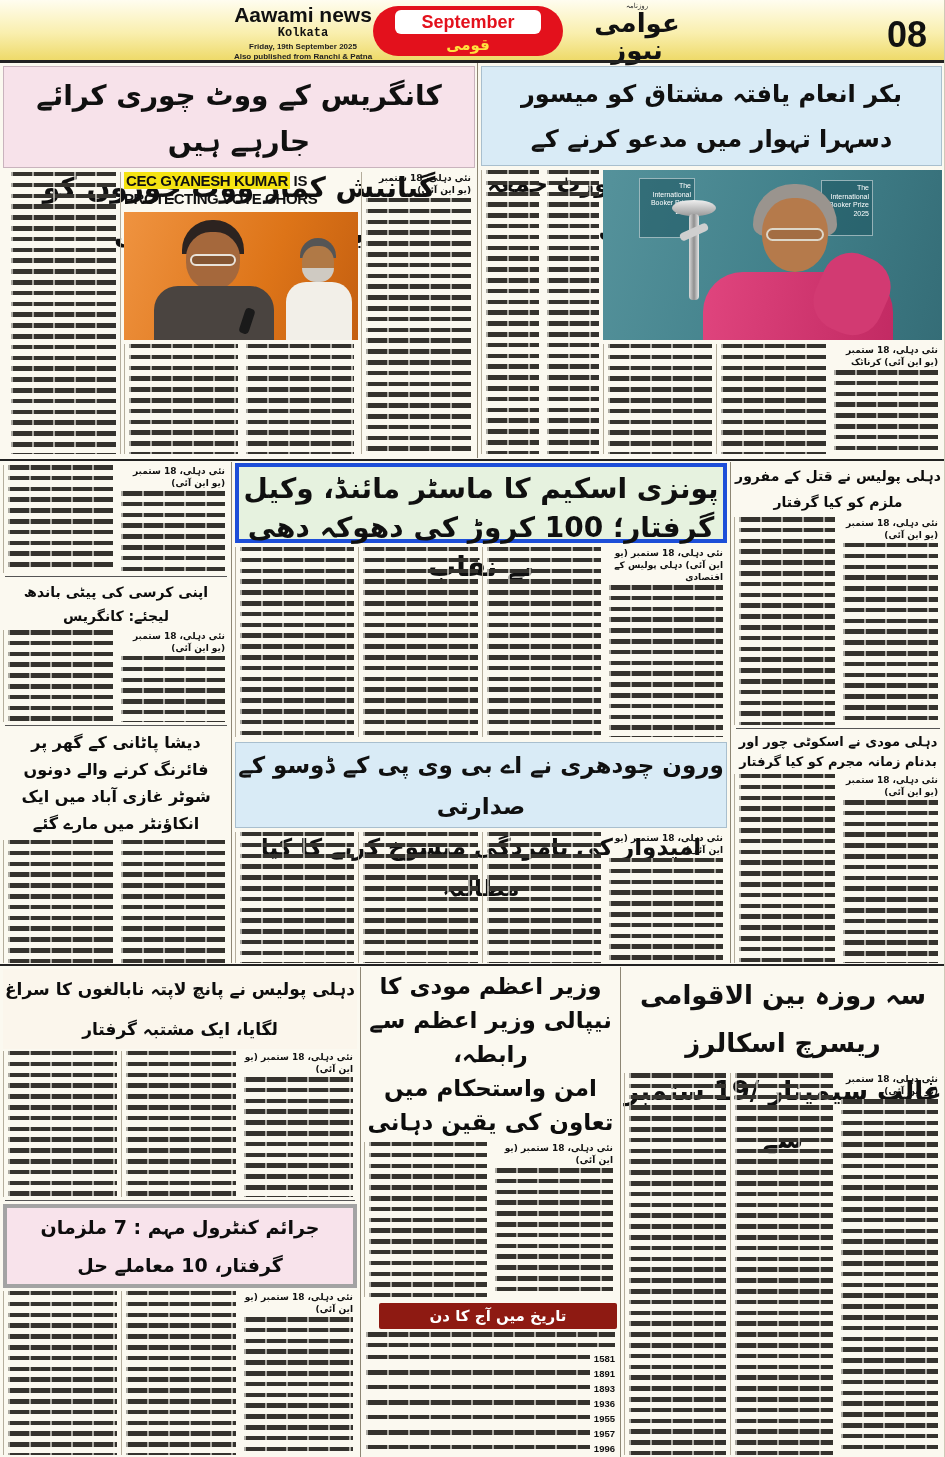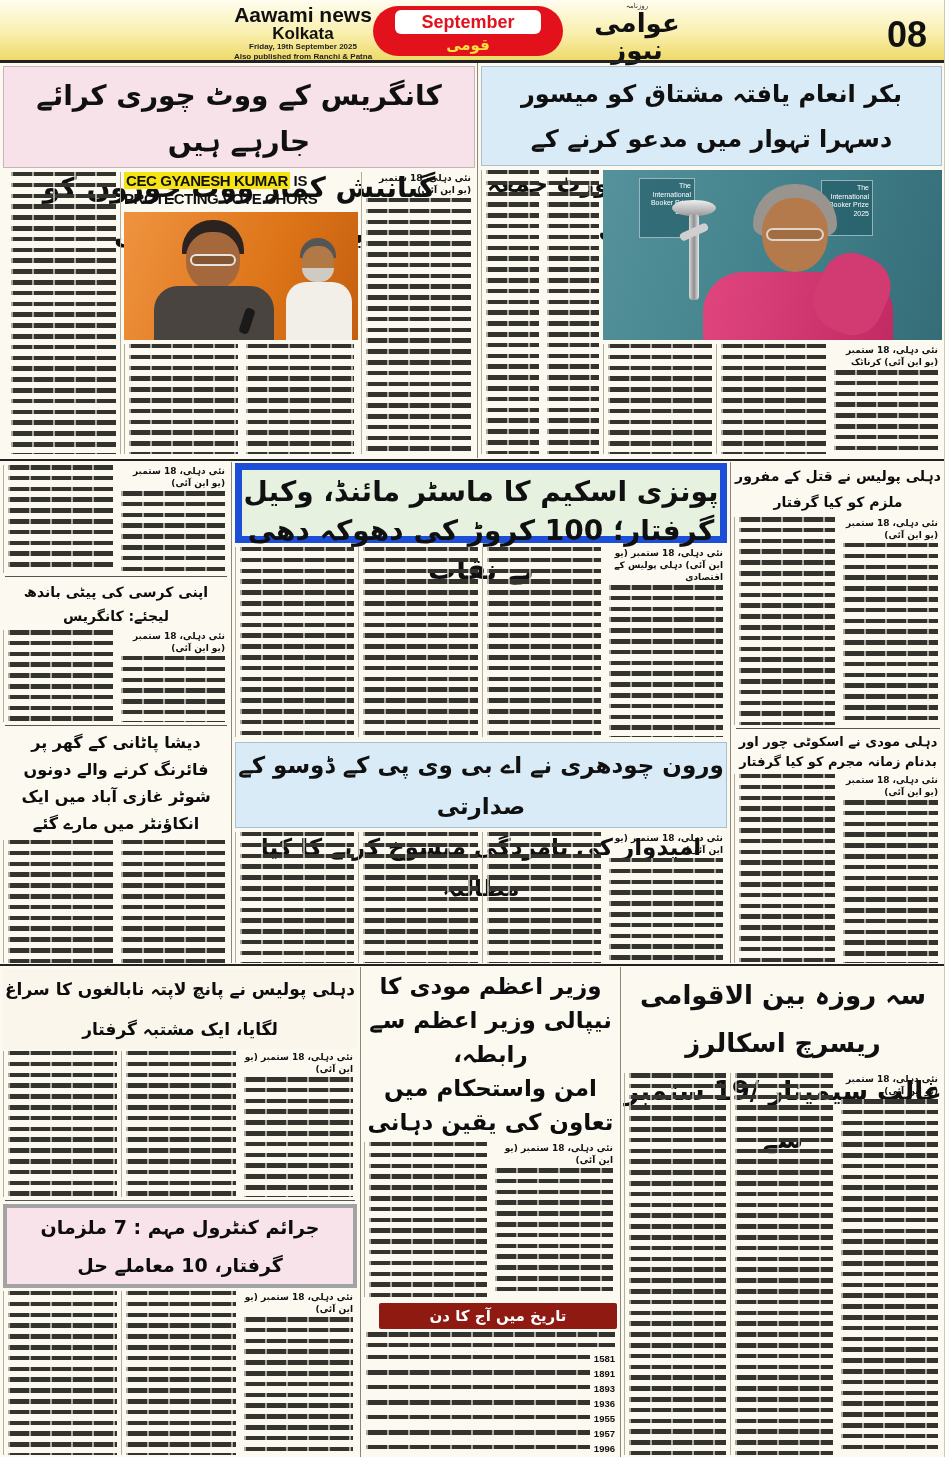--- a/index.html
+++ b/index.html
@@ -13,21 +13,21 @@
     background:#fbf9f0; overflow:hidden;
     border-right:1px solid #cfc9b8;
   }
   
   .masthead{
     position:absolute; left:0; top:0; width:945px; height:60px;
     background:linear-gradient(to bottom,#fffdf0 0%,#f9efae 55%,#eeda6a 100%);
   }
   .eng-block{ position:absolute; left:228px; top:4px; width:150px; text-align:center; color:#111; }
   .eng-paper{ font-family:"Liberation Sans", sans-serif; font-size:21px; font-weight:bold; line-height:21px; }
-  .eng-city{ font-family:Liberation Sans, sans-serif; font-size:17px; font-weight:bold; line-height:17px; }
+  .eng-city{ font-family:Liberation Mono, monospace; font-size:12px; font-weight:bold; line-height:17px; }
   .eng-date,.eng-also{ font-family:"Liberation Sans", sans-serif; font-size:8px; font-weight:bold; line-height:10px; color:#222; }
   .section-pill{
     position:absolute; left:373px; top:6px; width:190px; height:50px;
     background:#e3111c; border-radius:26px; text-align:center;
   }
   .section-pill .inner{
     margin:4px auto 0 auto; width:146px; height:24px; background:#fff;
     border-radius:6px; color:#e3111c; font-family:"Liberation Sans", sans-serif;
     font-size:18px; font-weight:bold; line-height:24px;
   }
@@ -235,21 +235,21 @@
         </div>
       <div class="col">
           <div class="fake"></div>
         </div>
     </div>
   </div>
 
   <div class="vline" style="left:231px; top:462px; height:501px;"></div>
 
   <div style="position:absolute; left:235px; top:463px; width:492px; height:500px; display:flex; flex-direction:column;">
-    <div class="headline-box urdu" style="background:#e6f2df; border:7px solid #1d4ed8; height:80px; padding-top:2px;">
+    <div class="headline-box urdu" style="background:#e6f2df; border:4px solid #1d4ed8; height:80px; padding-top:2px;">
       <span class="hl-line" style="font-size:28px; font-weight:900; line-height:39px;">پونزی اسکیم کا ماسٹر مائنڈ، وکیل</span>
       <span class="hl-line" style="font-size:28px; font-weight:900; line-height:39px;">گرفتار؛ 100 کروڑ کی دھوکہ دھی بے نقاب</span>
     </div>
     <div class="cols" style="height:190px; margin-top:4px;">
       <div class="col">
         <div class="dateline">نئی دہلی، 18 ستمبر (یو این آئی) دہلی پولیس کے اقتصادی</div>
         <div class="fake"></div>
       </div>
       <div class="col">
           <div class="fake"></div>

